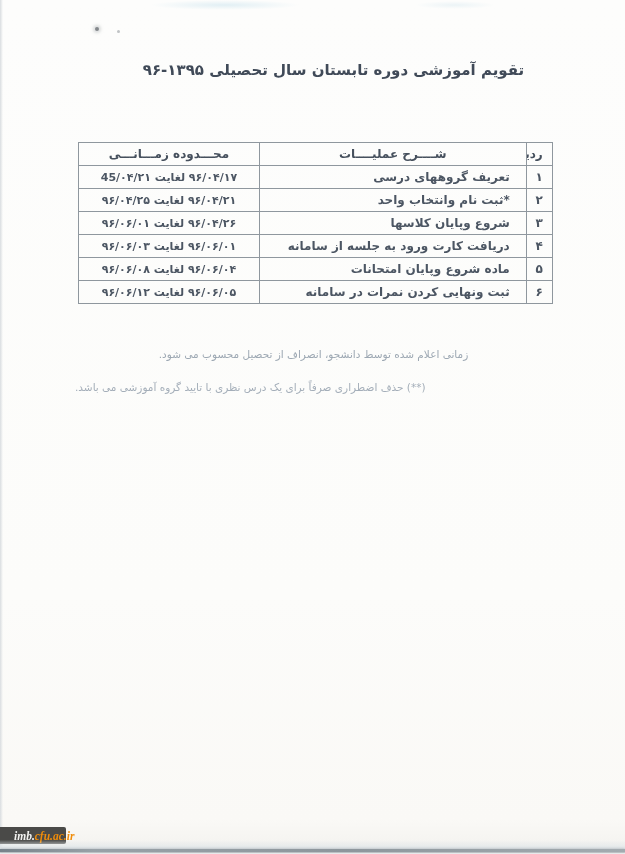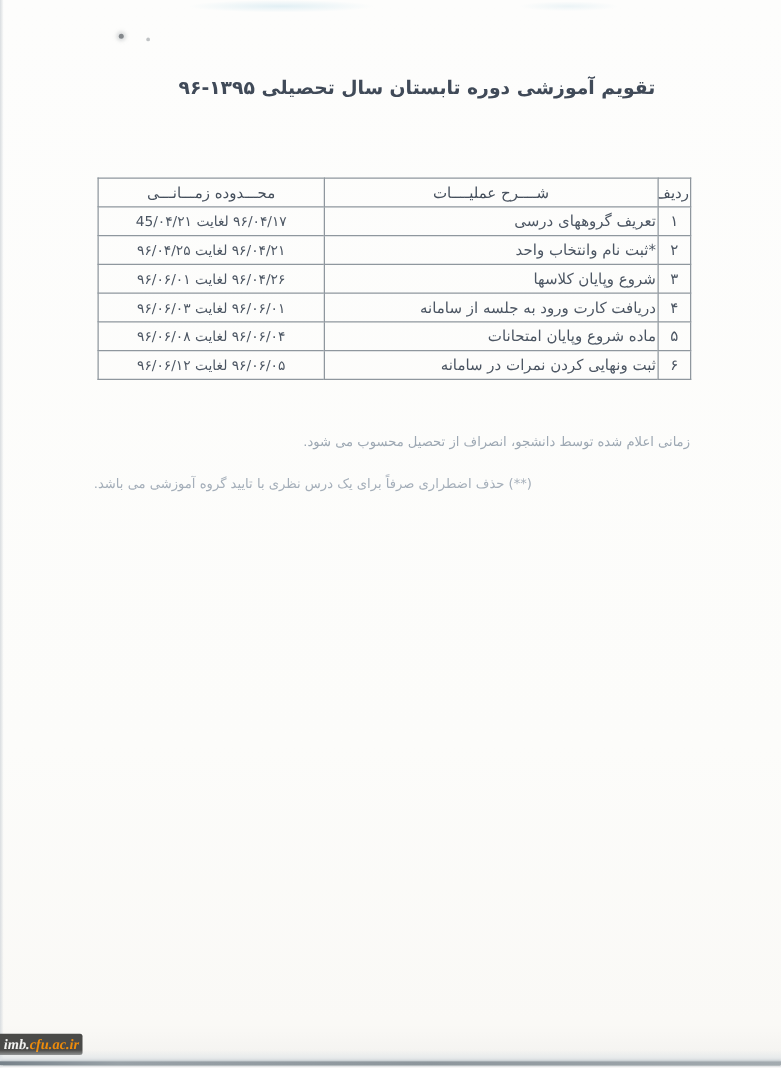--- a/index.html
+++ b/index.html
@@ -24,46 +24,46 @@
     position: absolute; top: 61px; left: 0; right: 0; margin: 0;
     text-align: center; direction: rtl;
     font-size: 15px; font-weight: bold; color: #404a58; letter-spacing: .2px; padding-left: 42px;
   }
   
   .cal {
     position: absolute; top: 142px; left: 78px; width: 475px;
     border-collapse: collapse; direction: rtl; table-layout: fixed;
   }
   .cal th, .cal td {
-    border: 1px solid #8f979e; height: 22px; padding: 0 1px;
-    font-size: 12px; color: #4c5663; font-weight: normal; overflow: hidden; white-space: nowrap;
+    border: 1px solid #8f979e; height: 22px; padding: 0 16px;
+    font-size: 12px; color: #4c5663; font-weight: bold; overflow: hidden; white-space: nowrap;
   }
   .col-num { width: 26px; } .col-op { width: 264px; } .col-time { width: 179px; }
   .cal th { text-align: center; color: #46505d; }
   .cal td.c-num { text-align: center; }
   .cal td.c-op { text-align: right; }
   .cal td.c-time { text-align: center; font-size: 11px; letter-spacing: .5px; }
   
   .footnotes {
     position: absolute; top: 335px; left: 75px; width: 477px;
     direction: rtl; font-size: 10.5px; color: #9da8b3; line-height: 15px;
   }
   .fn-line1 { text-align: right; white-space: nowrap; }
   .fn-line1 b { color: #8d98a4; }
-  .fn-line2 { margin-top: 12px; text-align: right; }
+  .fn-line2 { margin-top: 12px; text-align: center; }
   .fn-note2 { margin-top: 18px; text-align: left; color: #a4aeb9; }
   
   .signature {
     position: absolute; top: 476px; left: 95px; direction: rtl; white-space: nowrap;
     font-size: 13px; color: #4e5864;
   }
   
   .watermark {
     position: absolute; left: 0; top: 827px; width: 66px; height: 17px;
-    background: #4a4a48; display: flex; align-items: center; padding-left: 3px;
+    background: #4a4a48; display: flex; align-items: center; padding-left: 14px;
     font-family: "Liberation Serif", serif; font-style: italic; font-weight: bold;
     font-size: 11.5px; border-radius: 0 2px 2px 0; box-sizing: border-box;
   }
   .wm-prefix { color: #f3f3f1; }
   .wm-domain { color: #ef8c0a; }
   
   .bottom-fade { position: absolute; left: 0; bottom: 0; width: 100%; height: 14px;
     background: linear-gradient(180deg, rgba(230,234,236,0), #e3e8ea 60%, #eef0f1 100%); }
   .bottom-line { position: absolute; left: 0; bottom: 2px; width: 100%; height: 3px;
     background: linear-gradient(90deg, #77828a, #98a1a7 15%, #8d969c 55%, #a3abb0 100%);

